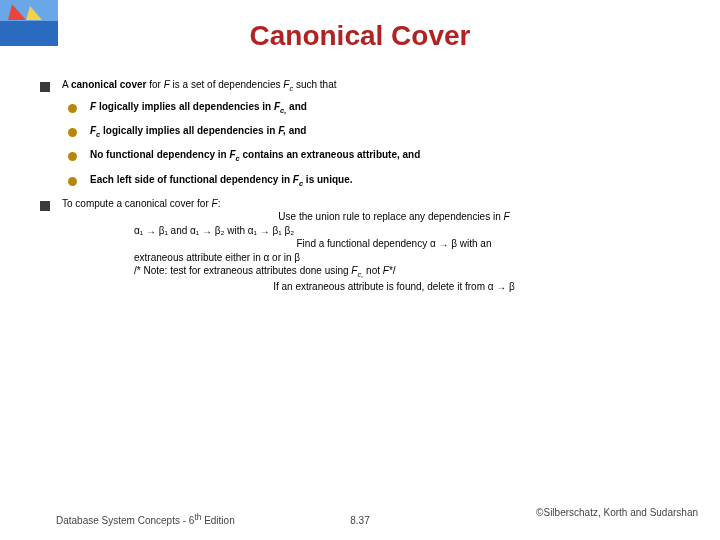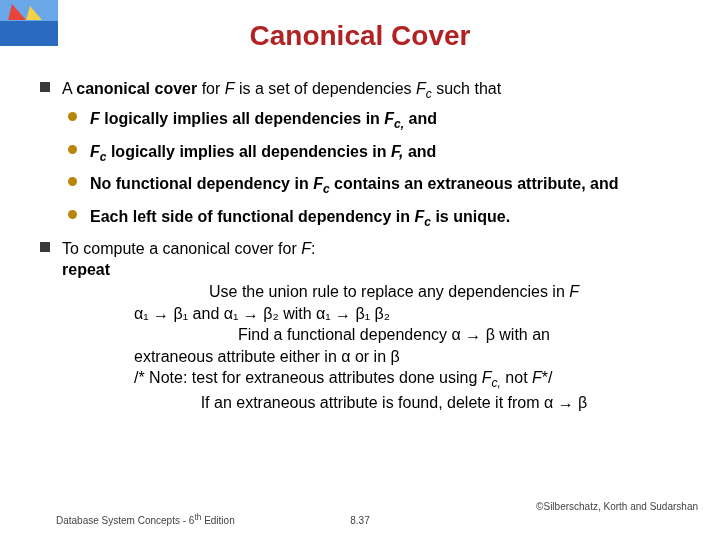--- a/index.html
+++ b/index.html
@@ -57,21 +57,21 @@
     font-size: 28px;
     font-weight: bold;
     color: #b22222;
     font-family: Arial, Helvetica, sans-serif;
   }
   .body {
     position: absolute;
     top: 78px;
     left: 40px;
     right: 30px;
-    font-size: 16px;
+    font-size: 10px;
     line-height: 1.35;
   }
   .lvl1 {
     position: relative;
     padding-left: 22px;
     margin-bottom: 6px;
   }
   .lvl1::before {
     content: "";
     position: absolute;
@@ -107,21 +107,21 @@
   .footer {
     position: absolute;
     bottom: 14px;
     left: 0;
     width: 100%;
     font-size: 10px;
     color: #444;
   }
   .footer-left  { position: absolute; left: 22px;  bottom: 0; margin-left: 34px; }
   .footer-mid   { position: absolute; left: 0; right:0; text-align:center; bottom: 0; margin-top: 48px; }
-  .footer-right { position: absolute; right: 22px; bottom: 14px; }
+  .footer-right { position: absolute; right: 22px; bottom: 8px; }
   i.var { font-style: italic; }
   sub { font-size: 0.75em; vertical-align: sub; }
 </style>
 </head>
 <body>
 
 <div class="slide">
 
   <div class="thumb">
     <div class="sail"></div>
@@ -149,21 +149,20 @@
     </div>
 
     <div class="lvl2">
       <span>Each left side of functional dependency in </span><i class="var"><span>F</span><sub>c</sub></i><span> is unique.</span>
     </div>
 
     <div class="lvl1">
       <div class="algo">
         <span>To compute a canonical cover for </span><i class="var">F</i><span>:</span>
       </div>
-      <div class="algo"><b>repeat</b></div>
       <div class="algo-indent1">
         <span>Use the union rule to replace any dependencies in </span><i class="var">F</i>
       </div>
       <div class="algo-indent2">α₁ → β₁ and α₁ → β₂ with α₁ → β₁ β₂</div>
       <div class="algo-indent1">Find a functional dependency α → β with an</div>
       <div class="algo-indent2">extraneous attribute either in α or in β</div>
       <div class="algo-indent2">
         <span>/* Note: test for extraneous attributes done using </span><i class="var"><span>F</span><sub>c,</sub></i><span> not </span><i class="var">F</i><span>*/</span>
       </div>
       <div class="algo-indent1">If an extraneous attribute is found, delete it from α → β</div>

